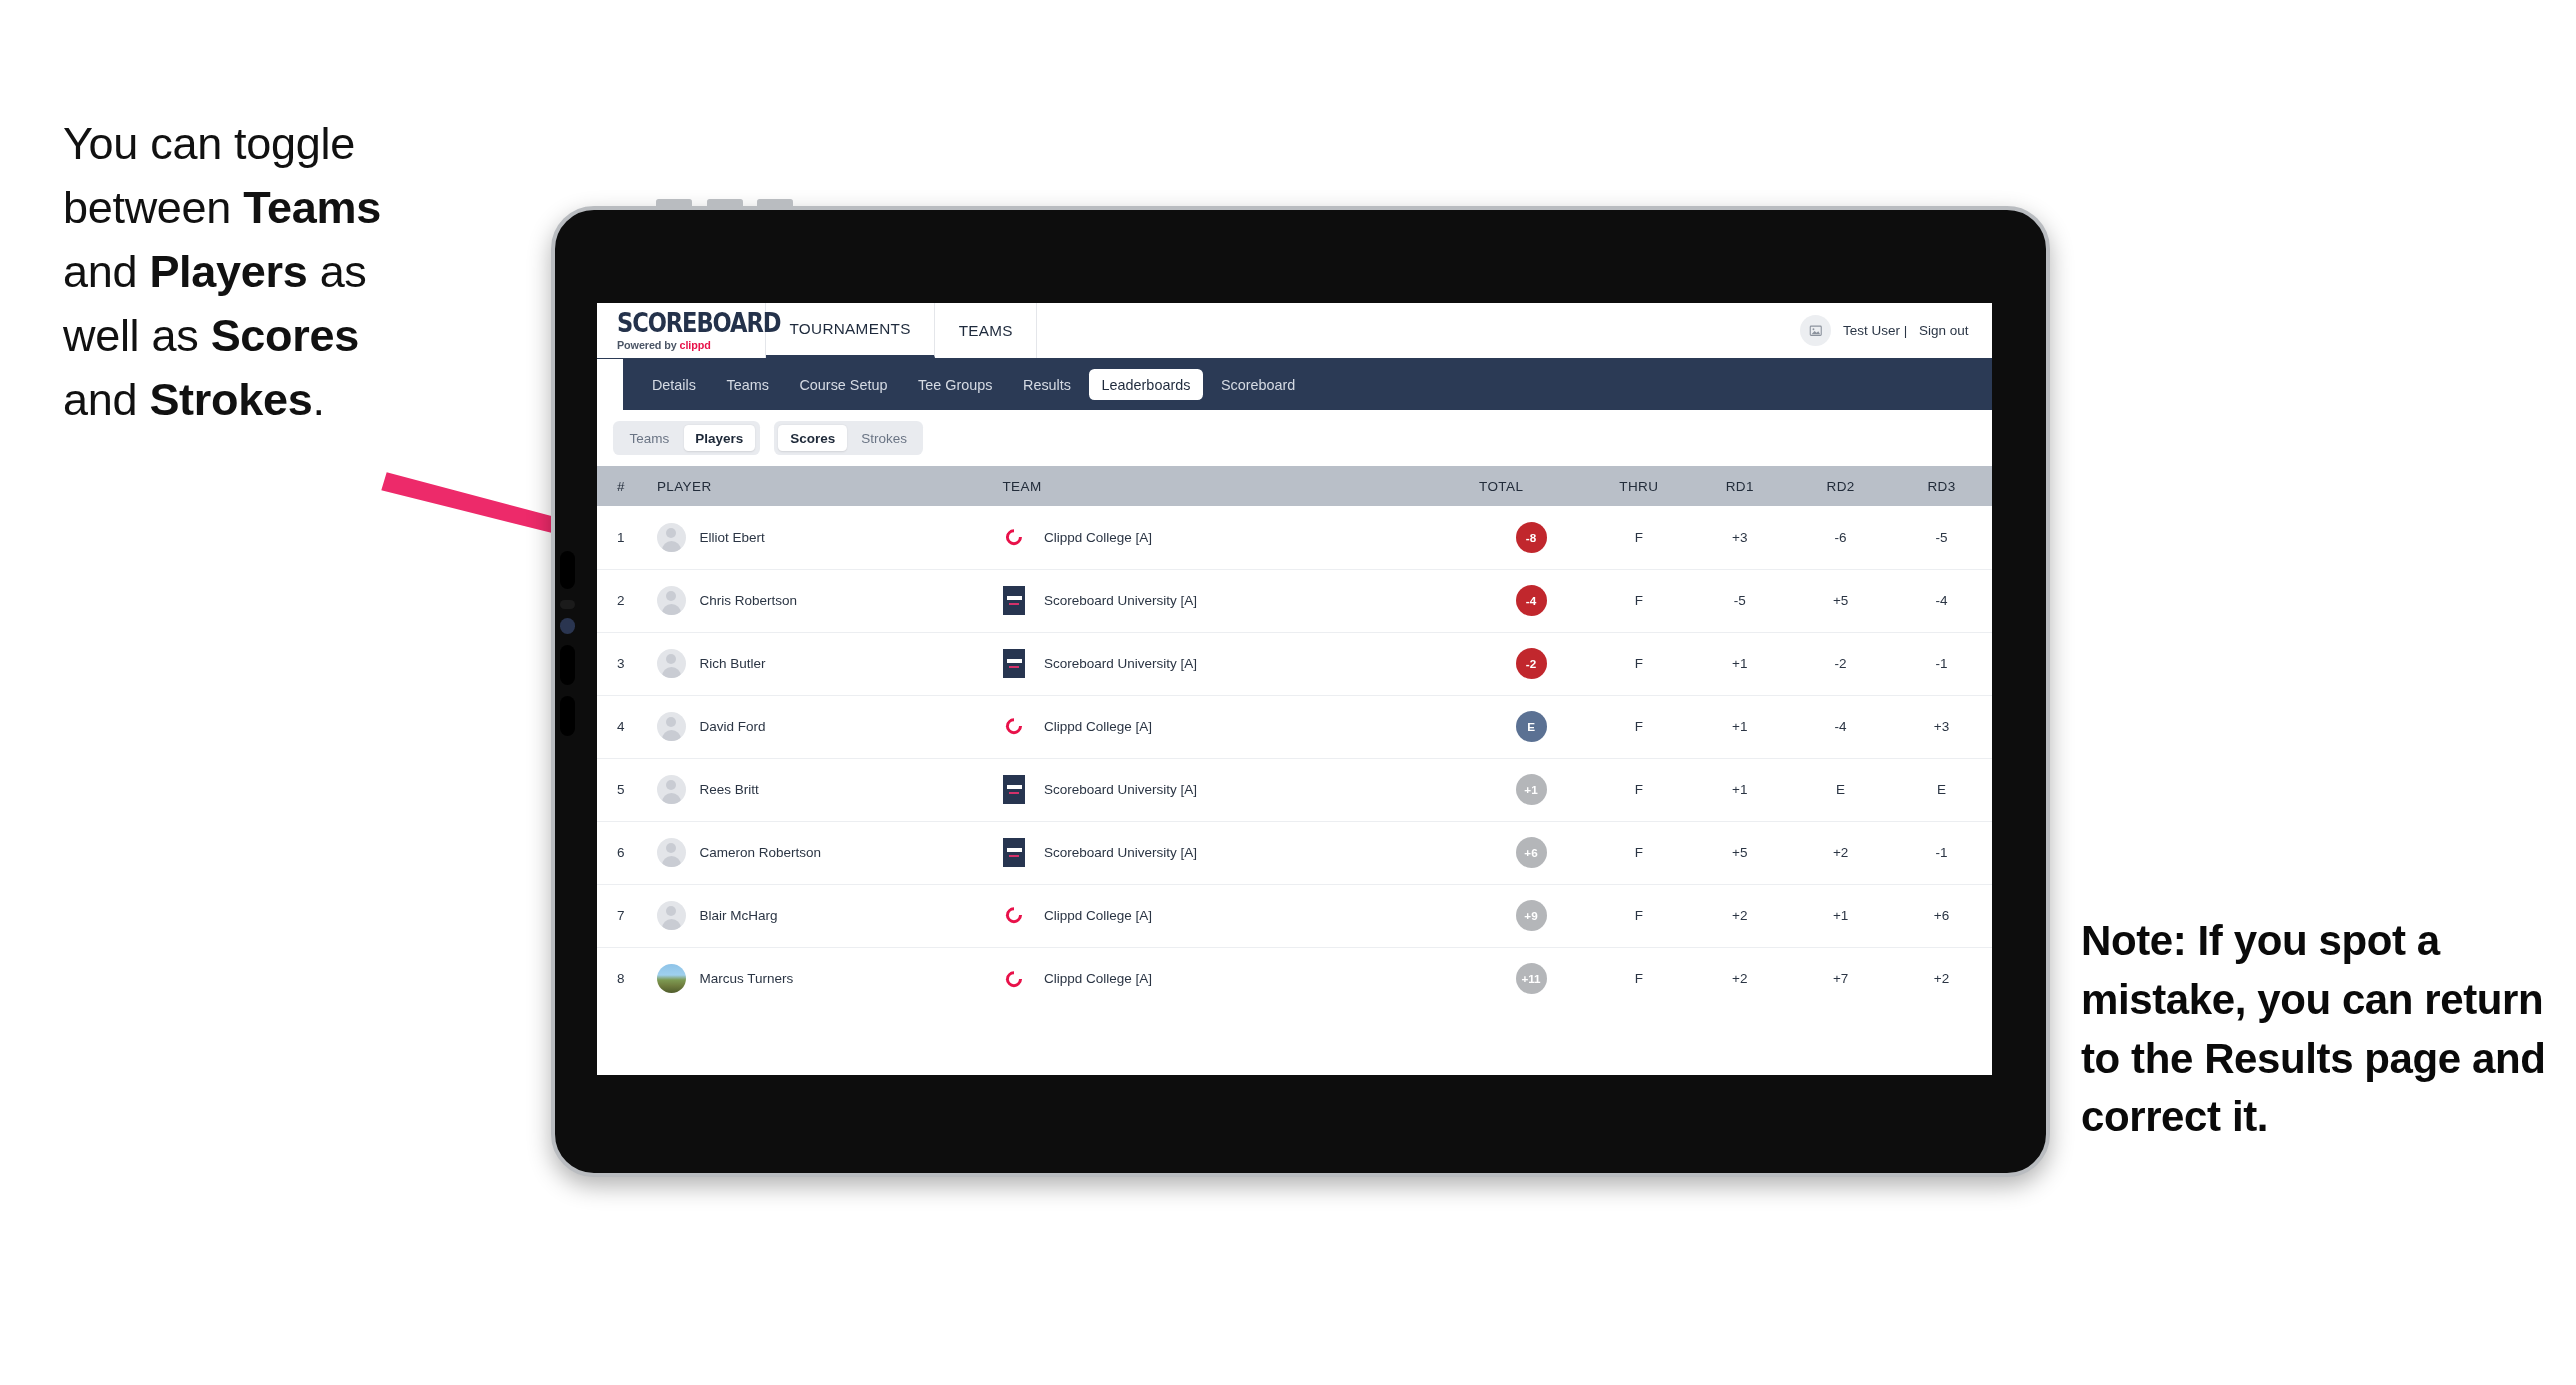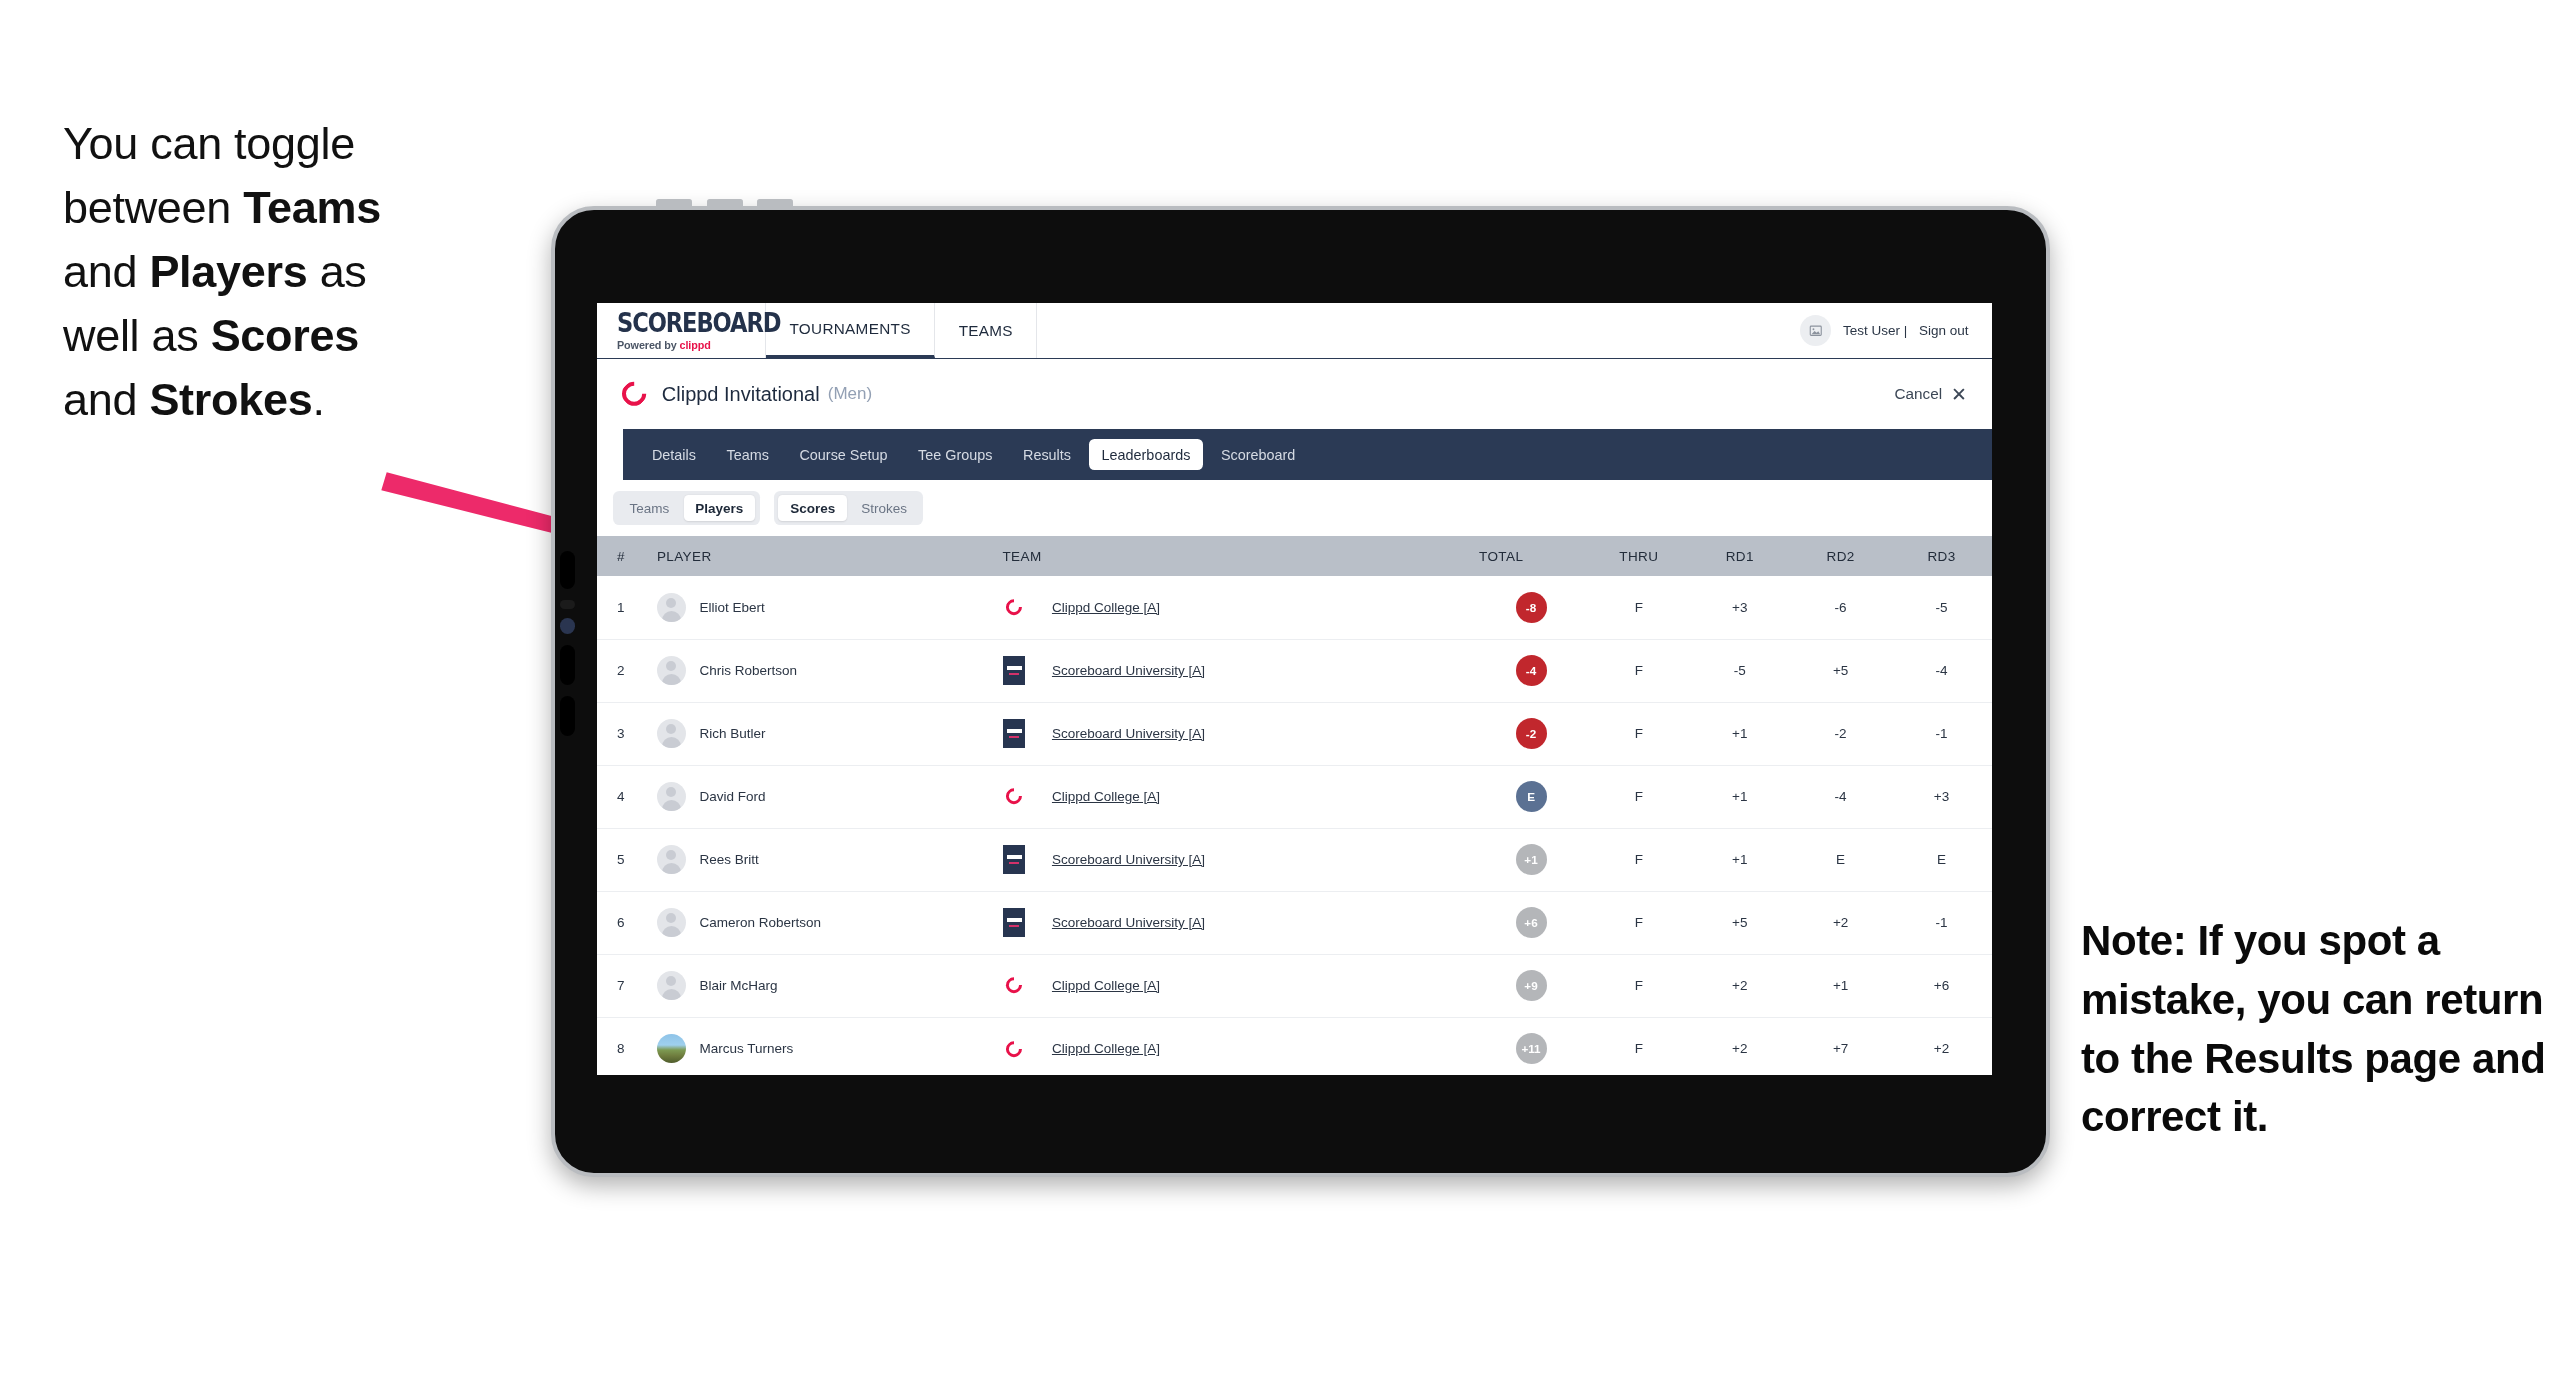--- a/index.html
+++ b/index.html
@@ -295,21 +295,21 @@
     background: #c9ccd3; left: 9.5px; top: 5.4px;
   }
   .pl-avatar::after {
     content: ""; position: absolute;
     width: 19px; height: 11.7px; border-radius: 10px 10px 0 0;
     background: #c9ccd3; left: 5px; top: 18px;
   }
   .pl-avatar.photo { background: linear-gradient(#8ec3e8 0%, #9fd0ee 38%, #7d9a52 55%, #6f7d3e 75%, #4f5c2c 100%); }
   .pl-avatar.photo::before, .pl-avatar.photo::after { display: none; }
 
-  .team-cell { display: flex; align-items: center; gap: 26px; text-decoration: underline; }
+  .team-cell { display: flex; align-items: center; gap: 18px; }
   .team-logo-wrap { width: 23.5px; display: flex; justify-content: center; flex: 0 0 auto; }
   .sb-badge {
     width: 22.6px; height: 29px;
     background: #273550;
     display: flex; align-items: center; justify-content: center;
     flex-direction: column;
   }
   .sb-badge i {
     display: block; width: 15.3px; height: 3.6px; background: #ffffff;
   }
@@ -371,29 +371,20 @@
               <rect x="1.5" y="2.5" width="13" height="11" rx="1" fill="none" stroke="#8b929d" stroke-width="1.3"></rect>
               <circle cx="5.3" cy="6.2" r="1.1" fill="#8b929d"></circle>
               <path d="M3 12 L6.6 8.2 L9 10.4 L11 8.6 L13.2 12 Z" fill="#8b929d"></path>
             </svg>
           </div>
           <span>Test User |</span>
           <span class="sign-out">Sign out</span>
         </div>
       </div>
 
-      <div class="title-row">
-        <div class="c-logo"></div>
-        <span class="t-name">Clippd Invitational</span>
-        <span class="t-gender">(Men)</span>
-        <div class="cancel-wrap">
-          <span>Cancel</span>
-          <span class="x-glyph">✕</span>
-        </div>
-      </div>
 
       <div class="sectionbar">
         <div class="sec-tab">Details</div>
         <div class="sec-tab">Teams</div>
         <div class="sec-tab">Course Setup</div>
         <div class="sec-tab">Tee Groups</div>
         <div class="sec-tab">Results</div>
         <div class="sec-tab active">Leaderboards</div>
         <div class="sec-tab">Scoreboard</div>
       </div>

